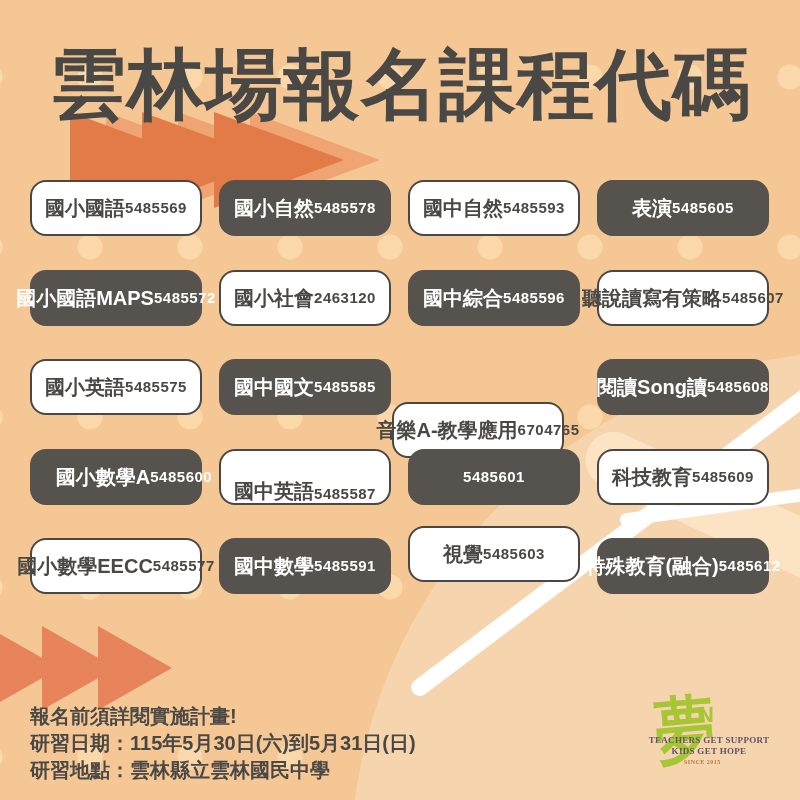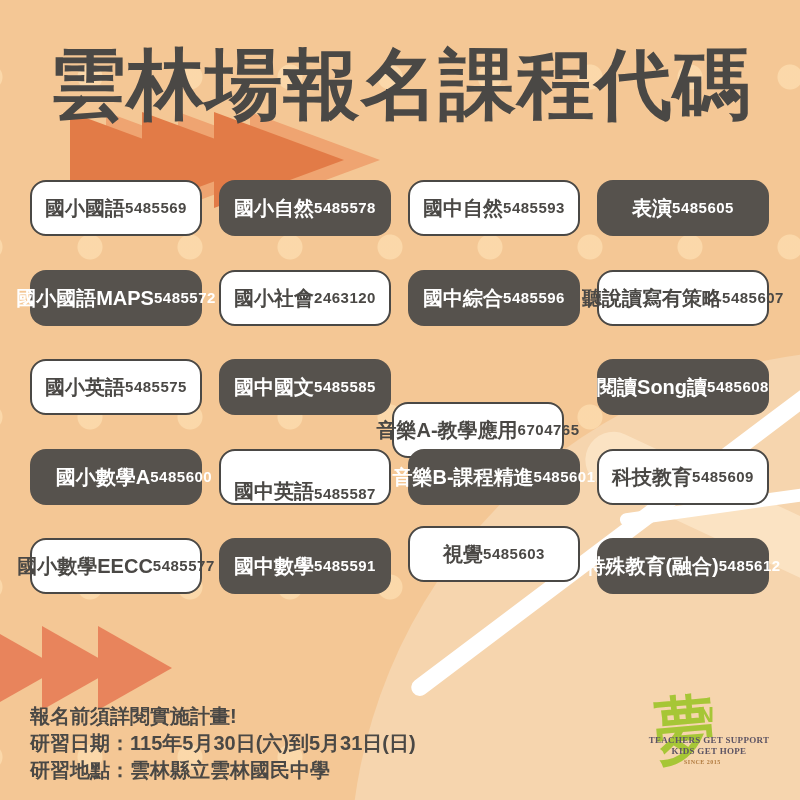--- a/index.html
+++ b/index.html
@@ -153,21 +153,20 @@
   </div>
       <div class="card dark" style="left: 30px; top: 449px; padding-left: 36px;">
     <div class="card-name">國小數學A</div>
     <div class="card-code">5485600</div>
   </div>
       <div class="card light" style="left: 219px; top: 449px; align-items: flex-end;">
     <div class="card-name">國中英語</div>
     <div class="card-code">5485587</div>
   </div>
       <div class="card dark" style="left: 408px; top: 449px;">
-    <div class="card-name">音樂B-課程精進</div>
     <div class="card-code">5485601</div>
   </div>
       <div class="card light" style="left: 597px; top: 449px;">
     <div class="card-name">科技教育</div>
     <div class="card-code">5485609</div>
   </div>
       <div class="card light" style="left: 30px; top: 538px;">
     <div class="card-name">國小數學EECC</div>
     <div class="card-code">5485577</div>
   </div>

